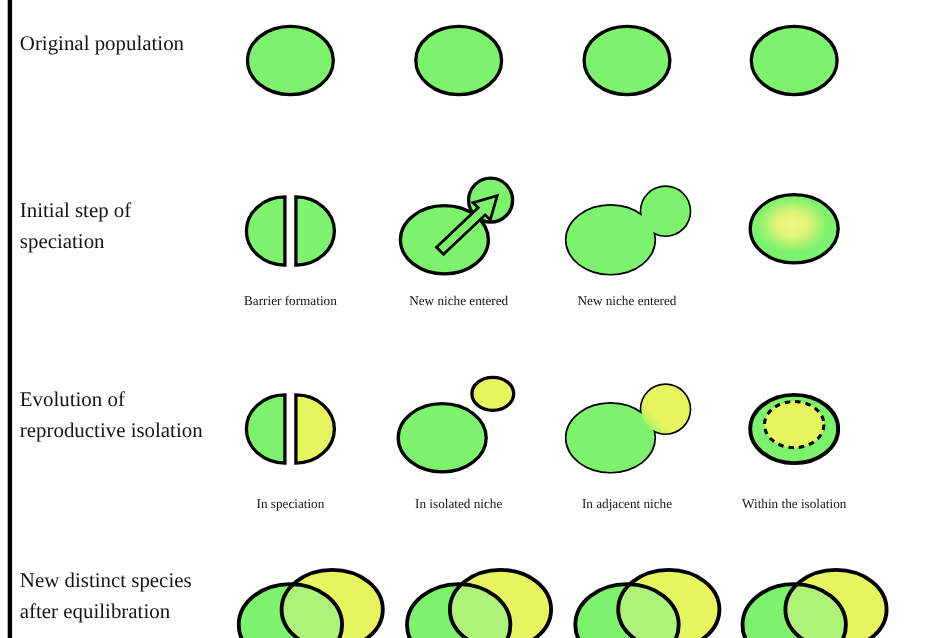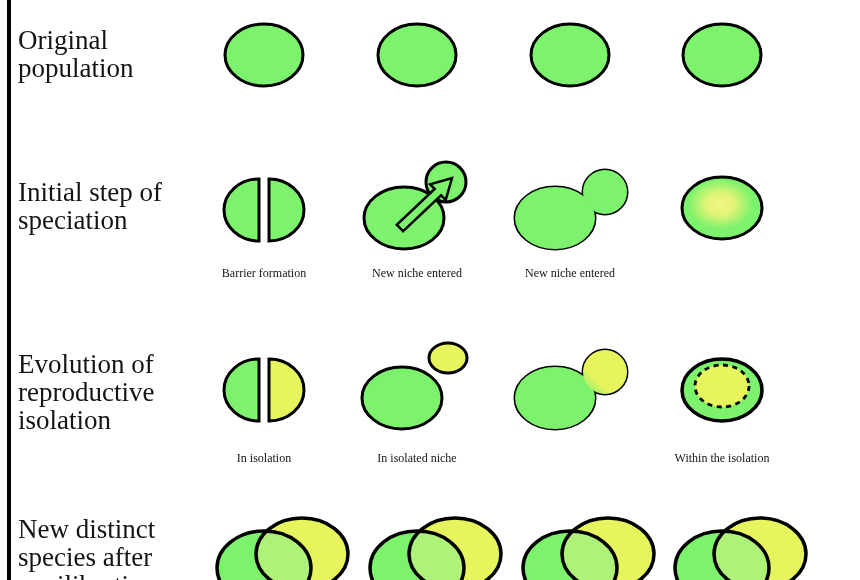--- a/index.html
+++ b/index.html
@@ -12,21 +12,21 @@
     color: #111111;
   }
   .left-rule {
     position: absolute; left: 7px; top: 0;
     width: 4px; height: 580px;
     background: #000000;
   }
   .row-caption {
     position: absolute; left: 18px;
     width: 175px;
-    font-size: 27px;
+    font-size: 19px;
     line-height: 28px;
     color: #141414;
   }
   .cell-label {
     position: absolute;
     width: 140px;
     text-align: center;
     font-size: 12px;
     line-height: 23px;
     color: #141414;
@@ -116,22 +116,23 @@
     <circle cx="110" cy="42" r="22" fill="url(#gradJunction)" stroke="#000" stroke-width="3"></circle>
     <ellipse cx="60" cy="68" rx="40" ry="31" fill="#7DF26C"></ellipse>
     <circle cx="110" cy="42" r="22" fill="url(#gradJunction)"></circle>
   </svg>
 
   <svg style="left:647px; top:330px;" width="150" height="110">
     <ellipse cx="75" cy="60" rx="40" ry="31" fill="#7DF26C" stroke="#000" stroke-width="3.5"></ellipse>
     <ellipse cx="75" cy="56" rx="27" ry="21" fill="#E6F55D" stroke="#000" stroke-width="2.8" stroke-dasharray="5 4.5"></ellipse>
   </svg>
 
-  <div class="cell-label" style="left:194px; top:447px;">In isolation</div>
+  <div class="cell-label" style="left:194px; top:447px;">In speciation</div>
   <div class="cell-label" style="left:347px; top:447px;text-align:center;">In isolated niche</div>
+  <div class="cell-label" style="left:500px; top:447px;">In adjacent niche</div>
   <div class="cell-label" style="left:652px; top:447px;">Within the isolation</div>
 
   <svg style="left:204px; top:512px;" width="160" height="68">
     <ellipse cx="60" cy="56" rx="47" ry="37" fill="#7DF26C"></ellipse>
     <ellipse cx="98" cy="42" rx="46" ry="36" fill="#E6F55D"></ellipse>
     <g clip-path="url(#clipGreenBottom)">
         <ellipse cx="98" cy="42" rx="46" ry="36" fill="#AFF27A"></ellipse>
       </g>
     <ellipse cx="60" cy="56" rx="47" ry="37" fill="none" stroke="#000" stroke-width="3.5"></ellipse>
     <ellipse cx="98" cy="42" rx="46" ry="36" fill="none" stroke="#000" stroke-width="3.5"></ellipse>

